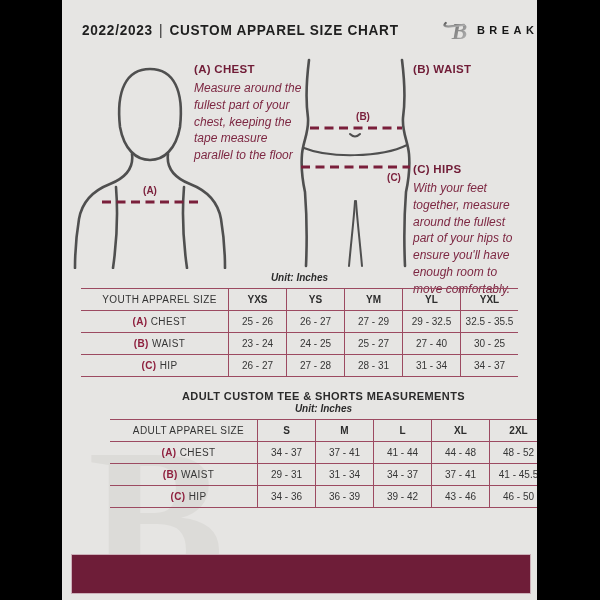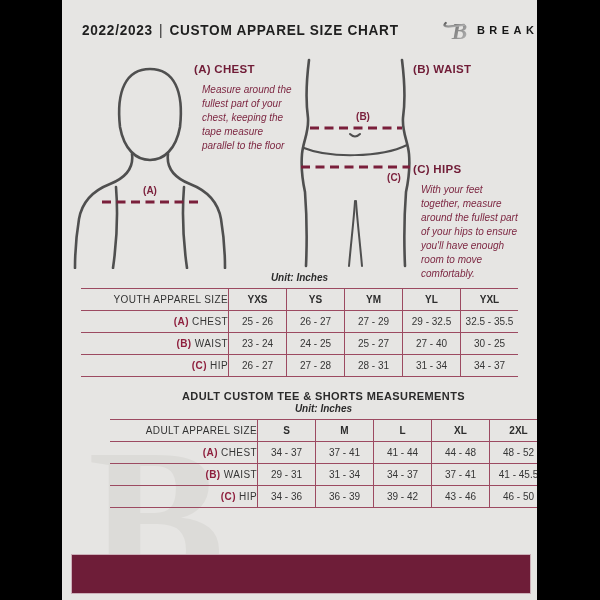--- a/index.html
+++ b/index.html
@@ -29,38 +29,38 @@
   .fig-upper{left:10px;width:156px;height:212px;}
   .fig-lower{left:231px;width:125px;height:212px;}
   .inst{position:absolute;width:108px;}
   .inst-chest{left:132px;top:6px;}
   .inst-waist{left:351px;top:6px;width:114px;}
   .inst-hips{left:351px;top:106px;width:114px;}
   .inst h3{
     margin:0 0 5px 0;font-size:11.5px;font-weight:bold;color:#701c37;letter-spacing:.3px;
   }
   .inst p{
-    margin:8px;font-size:10px;line-height:1.4;font-style:italic;color:#7d2742;
+    margin:0;font-size:12px;line-height:1.4;font-style:italic;color:#7d2742;
   }
   
   .section{text-align:center;position:relative;z-index:1;}
   .section-youth{margin-top:3px;}
   .section-adult{margin-top:13px;padding-left:48px;}
   .tbl-title{font-size:11px;font-weight:bold;color:#2b2b2b;letter-spacing:.4px;}
   .tbl-unit{font-size:10px;font-style:italic;color:#2b2b2b;margin-top:1px;font-weight:bold;}
   table{
     border-collapse:collapse;table-layout:fixed;width:422px;margin:5px auto 0 auto;
     background:transparent;
   }
   th,td{
     height:21px;border-top:1px solid #9c4a61;border-bottom:1px solid #9c4a61;
     font-size:10px;color:#363636;text-align:center;padding:0;
   }
   th:not(.first),td:not(.first){border-left:1px solid #9c4a61;width:57px;}
-  th.first,td.first{width:137px;text-align:right;padding-left:10px;letter-spacing:.4px;margin-top:28px;}
+  th.first,td.first{width:137px;text-align:center;padding-left:10px;letter-spacing:.4px;margin-top:28px;}
   th{font-weight:bold;color:#2d2d2d;}
   th.first{font-weight:normal;color:#333;}
   td .prefix{font-weight:bold;color:#8e1f3d;}
   
   .watermark{
     position:absolute;left:26px;top:418px;z-index:0;
     font-family:"Liberation Serif",serif;font-weight:bold;
     font-size:205px;line-height:1;color:#dcdbd8;user-select:none;
   }
   

